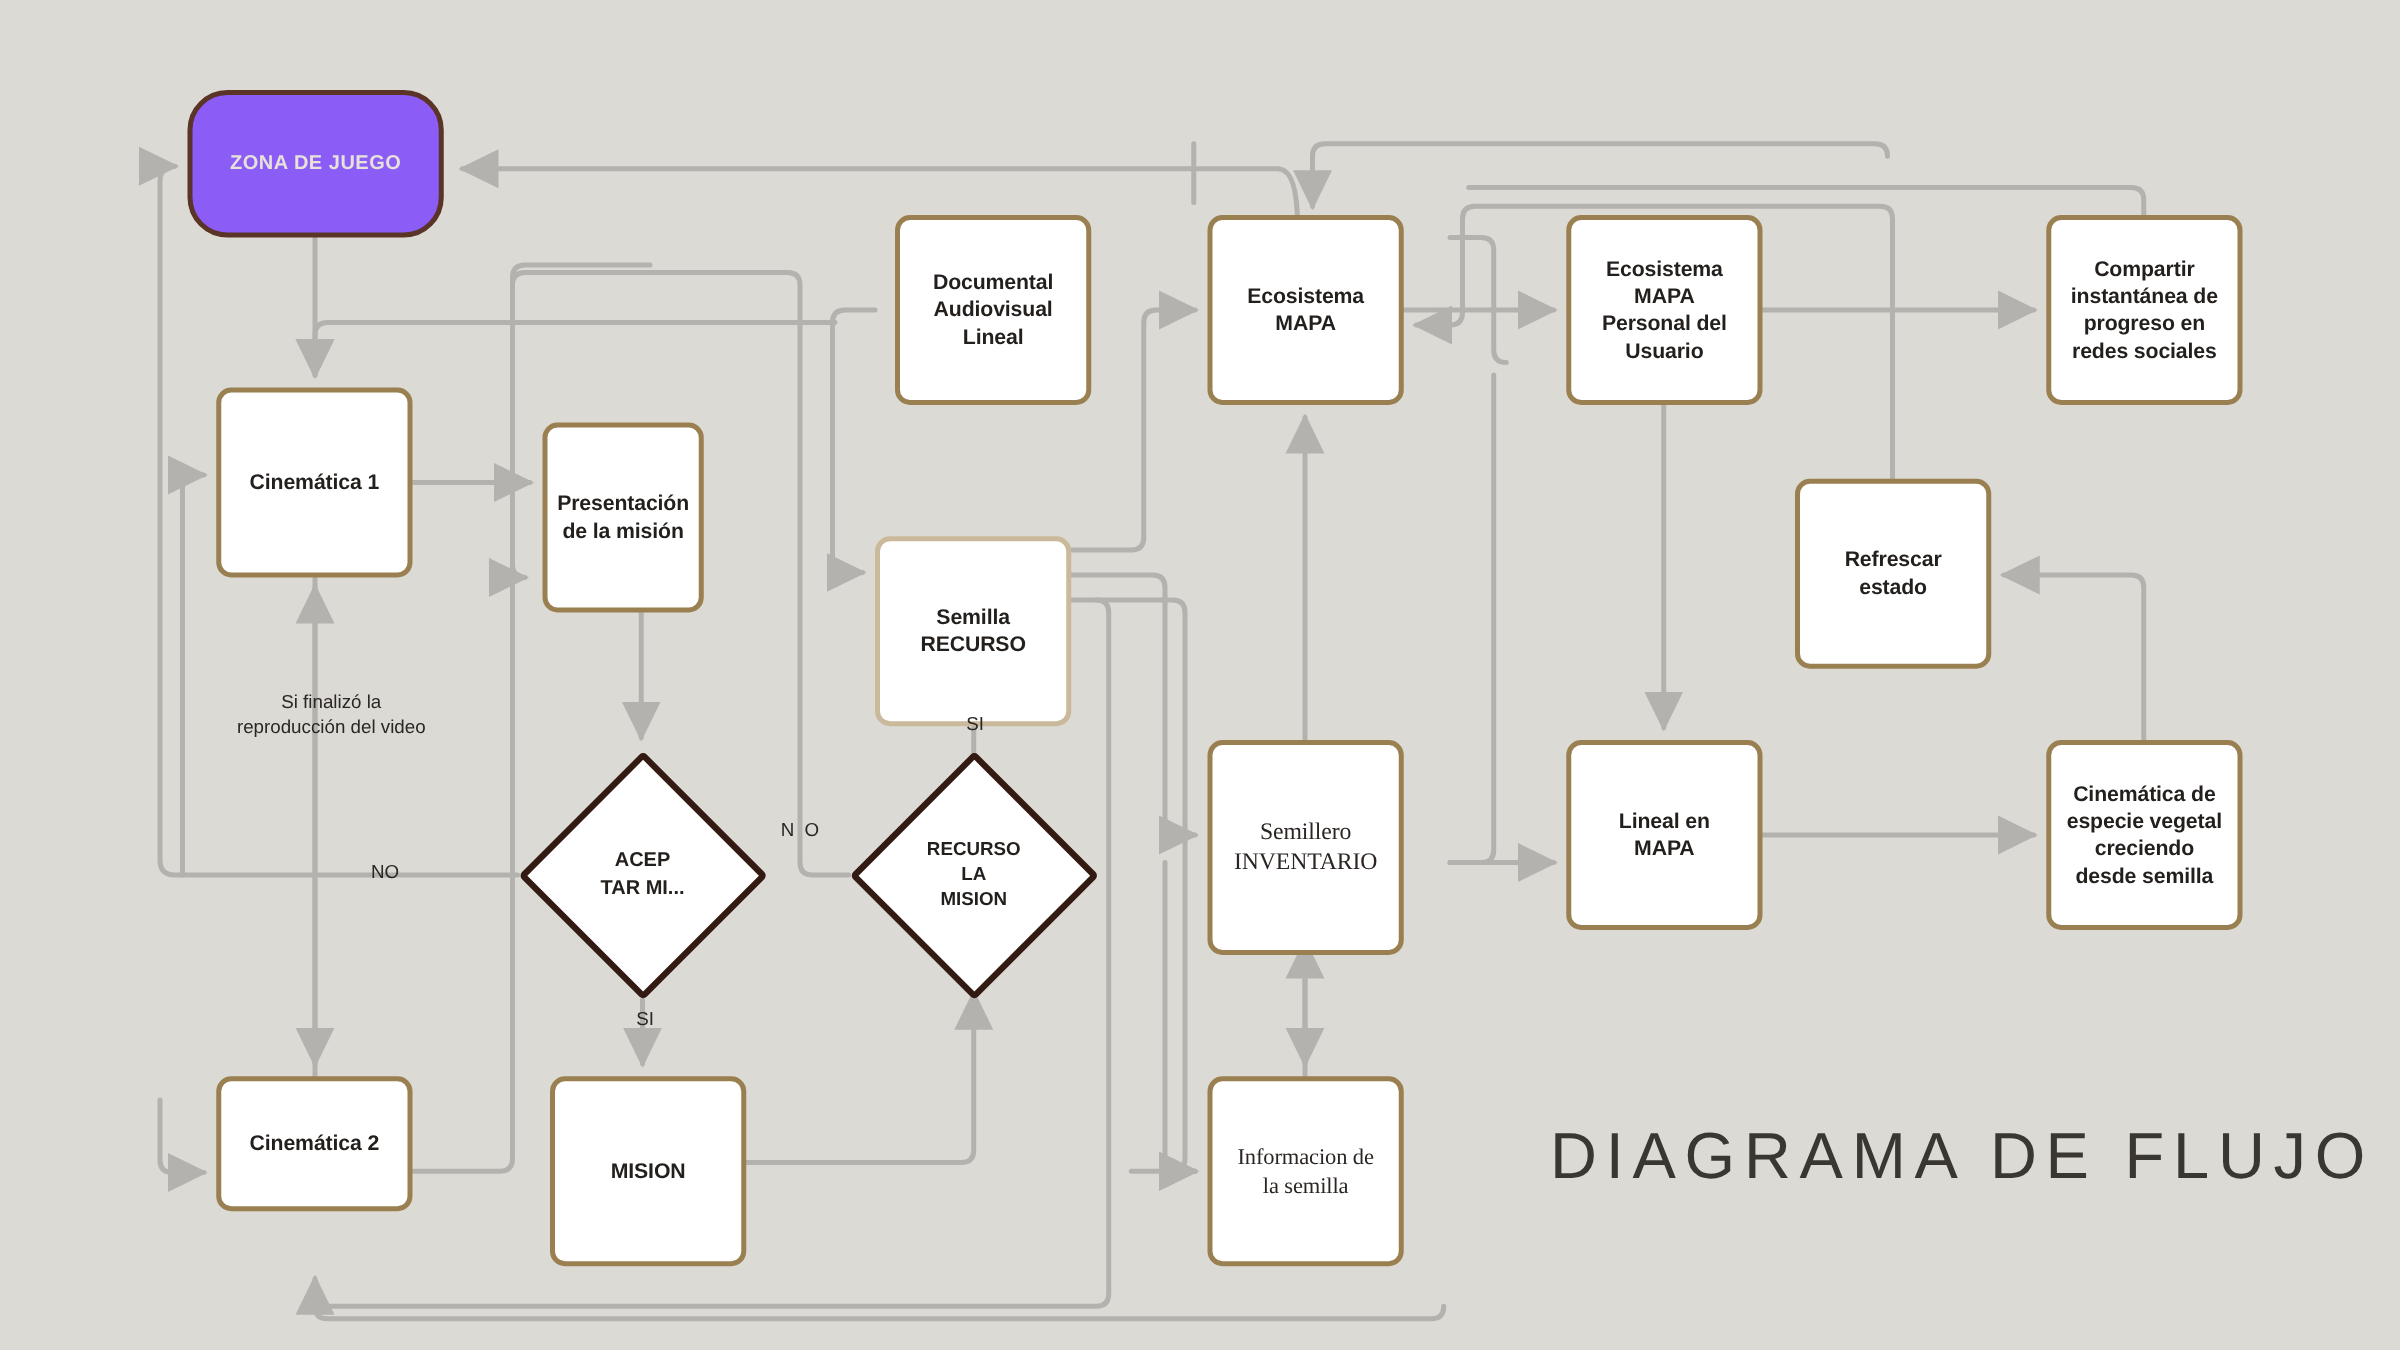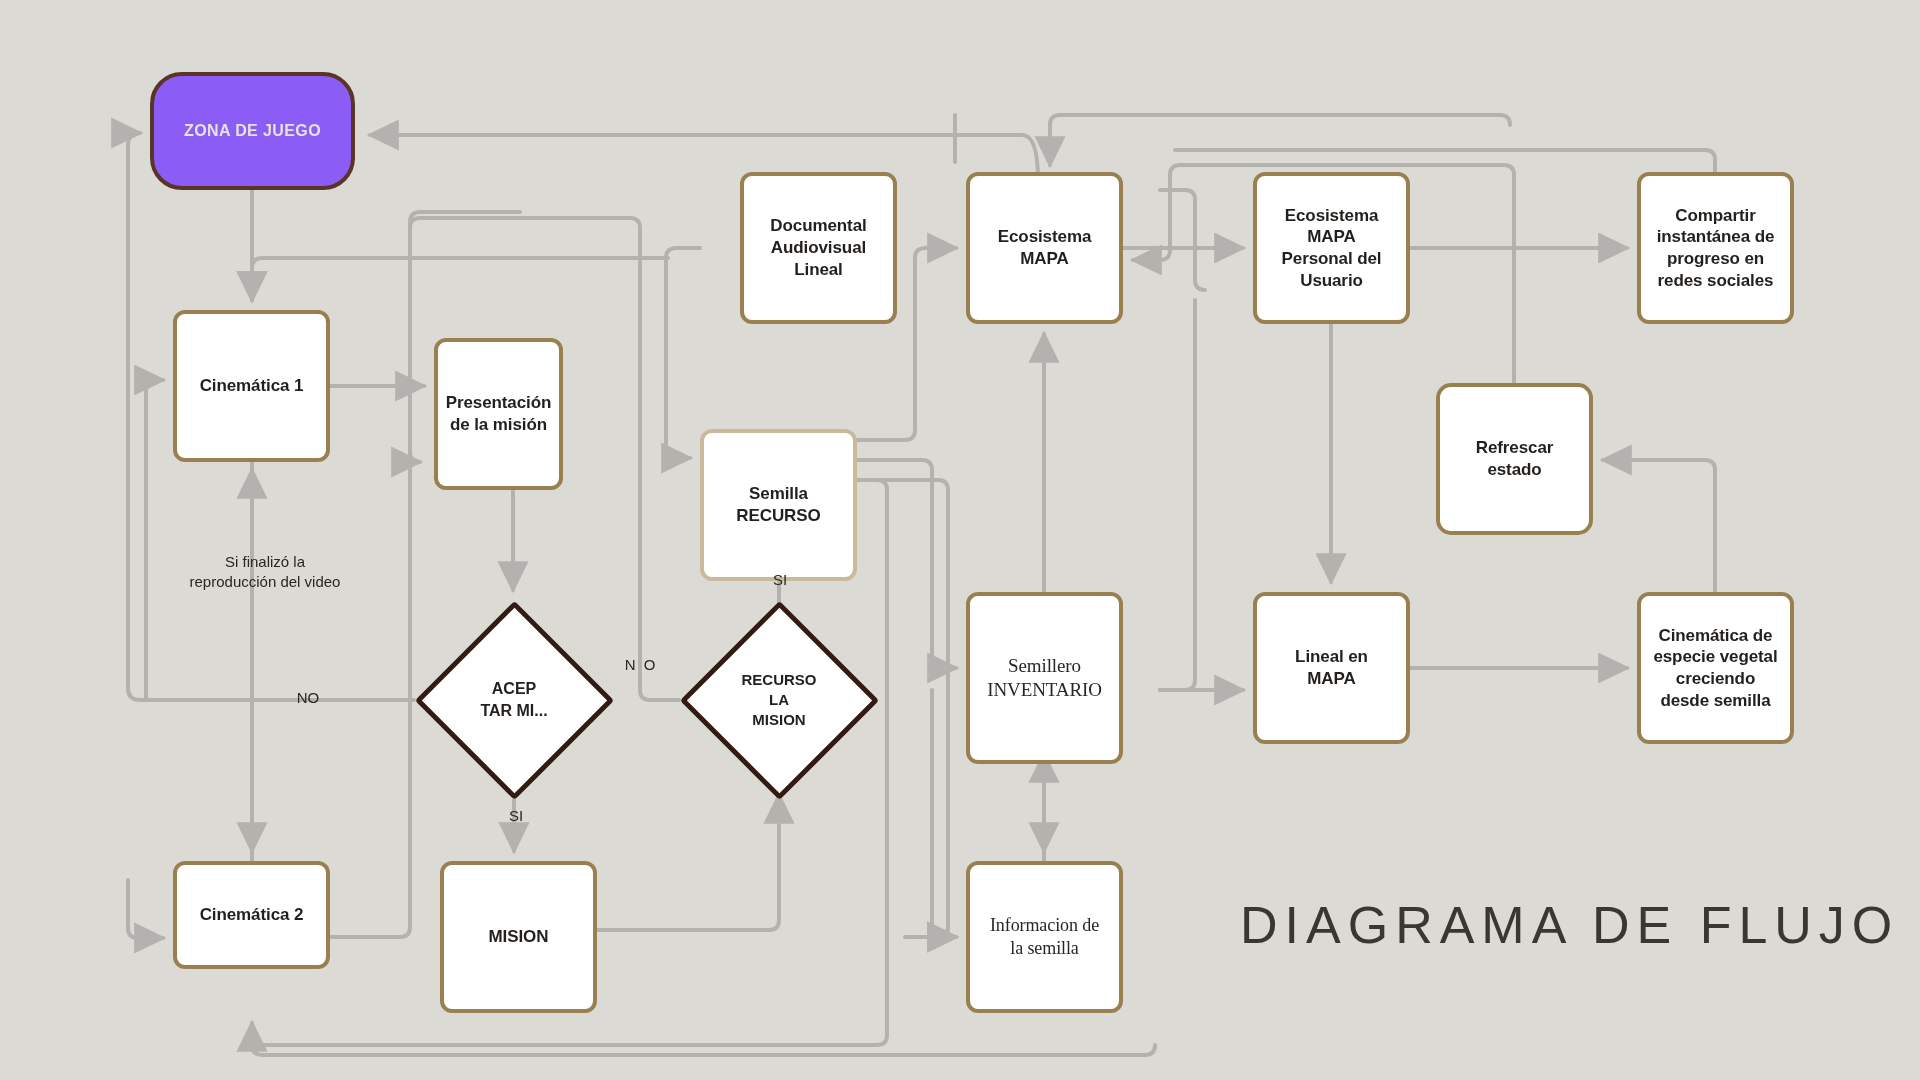--- a/index.html
+++ b/index.html
@@ -141,21 +141,21 @@
 
   <div class="node" style="left:173px;top:310px;width:157px;height:152px;font-size:17px;">
     <span style="white-space:pre-line;">Cinemática 1</span>
   </div>
 
   <div class="node" style="left:434px;top:310px;width:129px;height:152px;font-size:17px;margin-top:28px;">
     <span style="white-space:pre-line;">Presentación
 de la misión</span>
   </div>
 
-  <div class="node" style="left:740px;top:172px;width:157px;height:152px;font-size:17px;">
+  <div class="node" style="left:716px;top:172px;width:157px;height:152px;font-size:17px;">
     <span style="white-space:pre-line;">Documental
 Audiovisual
 Lineal</span>
   </div>
 
   <div class="node soft" style="left:700px;top:384px;width:157px;height:152px;font-size:17px;margin-top:45px;">
     <span style="white-space:pre-line;">Semilla
 RECURSO</span>
   </div>
 
@@ -179,21 +179,21 @@
 MAPA
 Personal del
 Usuario</span>
   </div>
 
   <div class="node" style="left:1253px;top:592px;width:157px;height:152px;font-size:17px;">
     <span style="white-space:pre-line;">Lineal en
 MAPA</span>
   </div>
 
-  <div class="node" style="left:1436px;top:383px;width:157px;height:152px;font-size:17px;border-radius:15px;">
+  <div class="node" style="left:1436px;top:383px;width:157px;height:152px;font-size:17px;">
     <span style="white-space:pre-line;">Refrescar
 estado</span>
   </div>
 
   <div class="node" style="left:1637px;top:172px;width:157px;height:152px;font-size:17px;">
     <span style="white-space:pre-line;">Compartir
 instantánea de
 progreso en
 redes sociales</span>
   </div>

